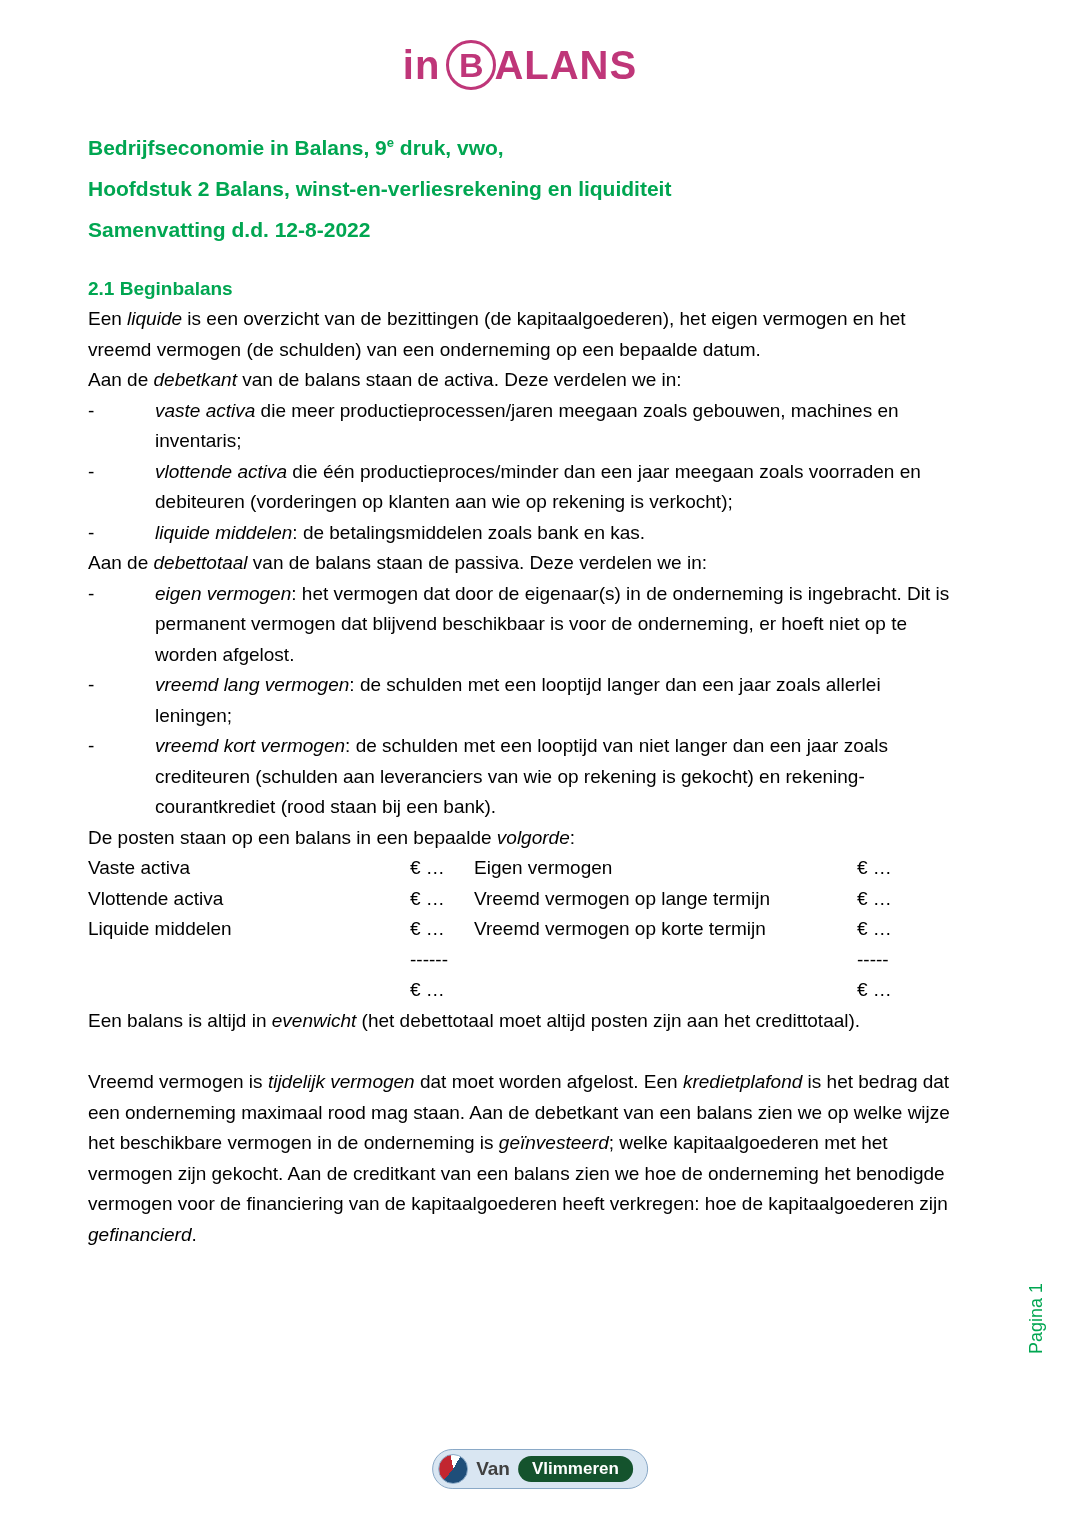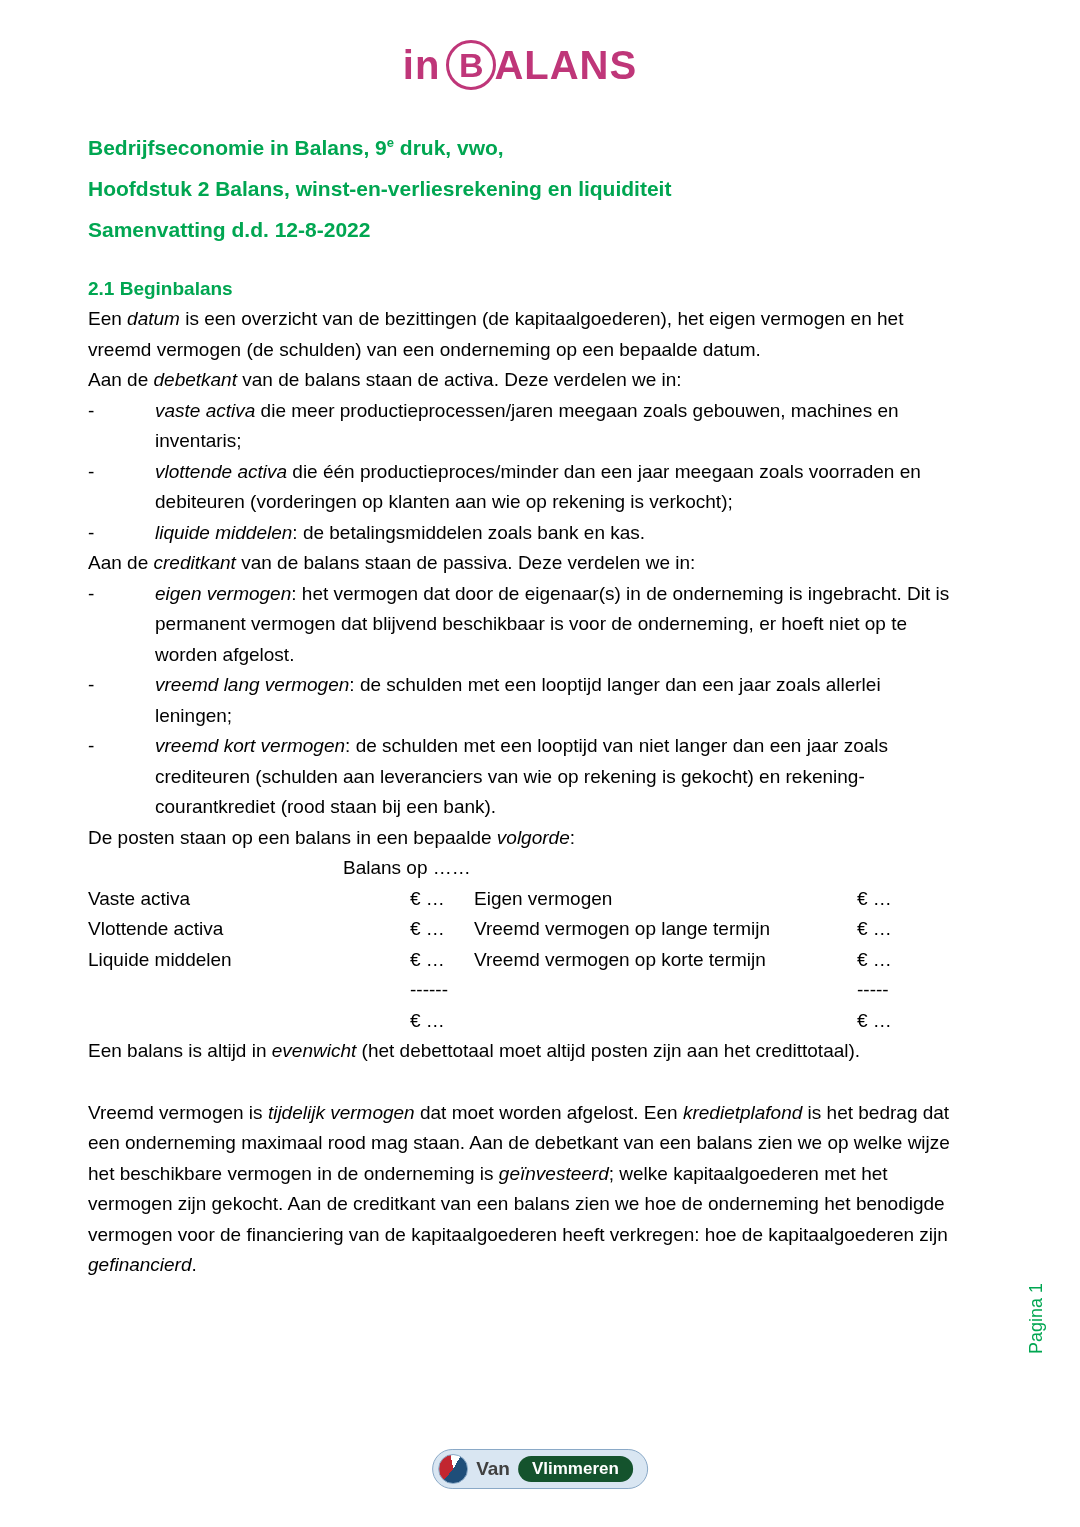--- a/index.html
+++ b/index.html
@@ -104,55 +104,54 @@
 
   <div class="titles">
     <div class="t-line"><span>Bedrijfseconomie in Balans, 9</span><sup>e</sup><span> druk, vwo,</span></div>
     <div class="t-line">Hoofdstuk 2 Balans, winst-en-verliesrekening en liquiditeit</div>
     <div class="t-line">Samenvatting d.d. 12-8-2022</div>
   </div>
 
   <h2 class="section-heading">2.1 Beginbalans</h2>
 
   <div class="body-text">
-    <p class="bp"><span>Een </span><span class="it">datum</span><span> is een overzicht van de bezittingen (de kapitaalgoederen), het eigen vermogen en het vreemd vermogen (de schulden) van een onderneming op een bepaalde datum.</span></p>
+    <p class="bp"><span>Een </span><span class="it">liquide</span><span> is een overzicht van de bezittingen (de kapitaalgoederen), het eigen vermogen en het vreemd vermogen (de schulden) van een onderneming op een bepaalde datum.</span></p>
     <p class="bp"><span>Aan de </span><span class="it">debetkant</span><span> van de balans staan de activa. Deze verdelen we in:</span></p>
 
     <div class="li">
       <span class="marker">-</span>
       <div class="txt"><span class="it">vaste activa</span><span> die meer productieprocessen/jaren meegaan zoals gebouwen, machines en inventaris;</span></div>
     </div>
     <div class="li">
       <span class="marker">-</span>
       <div class="txt"><span class="it">vlottende activa</span><span> die één productieproces/minder dan een jaar meegaan zoals voorraden en debiteuren (vorderingen op klanten aan wie op rekening is verkocht);</span></div>
     </div>
     <div class="li">
       <span class="marker">-</span>
       <div class="txt"><span class="it">liquide middelen</span><span>: de betalingsmiddelen zoals bank en kas.</span></div>
     </div>
 
-    <p class="bp"><span>Aan de </span><span class="it">creditkant</span><span> van de balans staan de passiva. Deze verdelen we in:</span></p>
+    <p class="bp"><span>Aan de </span><span class="it">debettotaal</span><span> van de balans staan de passiva. Deze verdelen we in:</span></p>
 
     <div class="li">
       <span class="marker">-</span>
       <div class="txt"><span class="it">eigen vermogen</span><span>: het vermogen dat door de eigenaar(s) in de onderneming is ingebracht. Dit is permanent vermogen dat blijvend beschikbaar is voor de onderneming, er hoeft niet op te worden afgelost.</span></div>
     </div>
     <div class="li">
       <span class="marker">-</span>
       <div class="txt"><span class="it">vreemd lang vermogen</span><span>: de schulden met een looptijd langer dan een jaar zoals allerlei leningen;</span></div>
     </div>
     <div class="li">
       <span class="marker">-</span>
       <div class="txt"><span class="it">vreemd kort vermogen</span><span>: de schulden met een looptijd van niet langer dan een jaar zoals crediteuren (schulden aan leveranciers van wie op rekening is gekocht) en rekening-courantkrediet (rood staan bij een bank).</span></div>
     </div>
 
     <p class="bp"><span>De posten staan op een balans in een bepaalde </span><span class="it">volgorde</span><span>:</span></p>
 
     <div class="balans">
-      <div class="balans-title">Balans op ……</div>
 
       <div class="b-row">
         <span class="b-dl">Vaste activa</span>
         <span class="b-da">€ …</span>
         <span class="b-cl">Eigen vermogen</span>
         <span class="b-ca">€ …</span>
       </div>
       <div class="b-row">
         <span class="b-dl">Vlottende activa</span>
         <span class="b-da">€ …</span>

